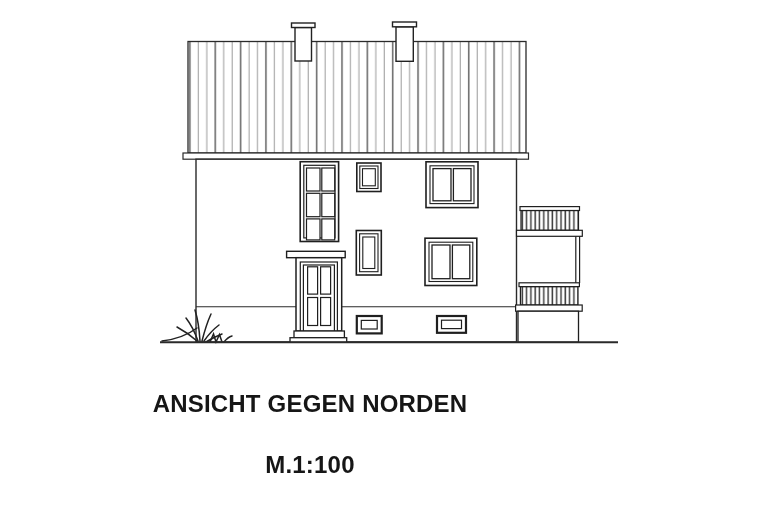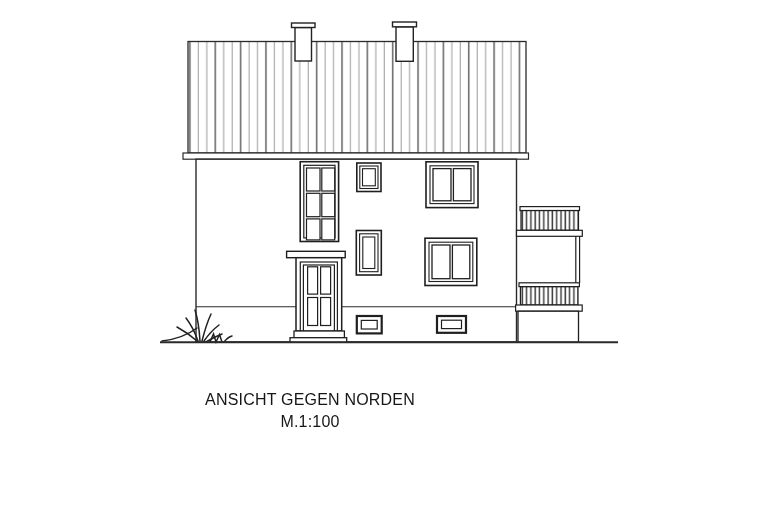--- a/index.html
+++ b/index.html
@@ -19,28 +19,28 @@
     position: absolute;
     left: 0;
     top: 0;
   }
   .caption {
     position: absolute;
     left: 0;
     width: 620px;
     text-align: center;
     color: #161616;
-    font-weight: normal;
-    font-size: 16px;
+    font-weight: bold;
+    font-size: 24px;
     letter-spacing: 0.2px;
     line-height: 1;
     white-space: nowrap;
   }
   .caption.title { top: 392px; }
-  .caption.scale { top: 414px; }
+  .caption.scale { top: 453px; }
 </style>
 </head>
 <body>
 
 <div class="page">
 
   <svg class="drawing-svg" width="780" height="520" viewBox="0 0 780 520" fill="none" stroke-linecap="butt">
     <defs>
       <pattern id="roofHatch" width="8.45" height="10" patternUnits="userSpaceOnUse">
         <line x1="4" y1="0" x2="4" y2="10" stroke="#9a9a9a" stroke-width="1"></line>

